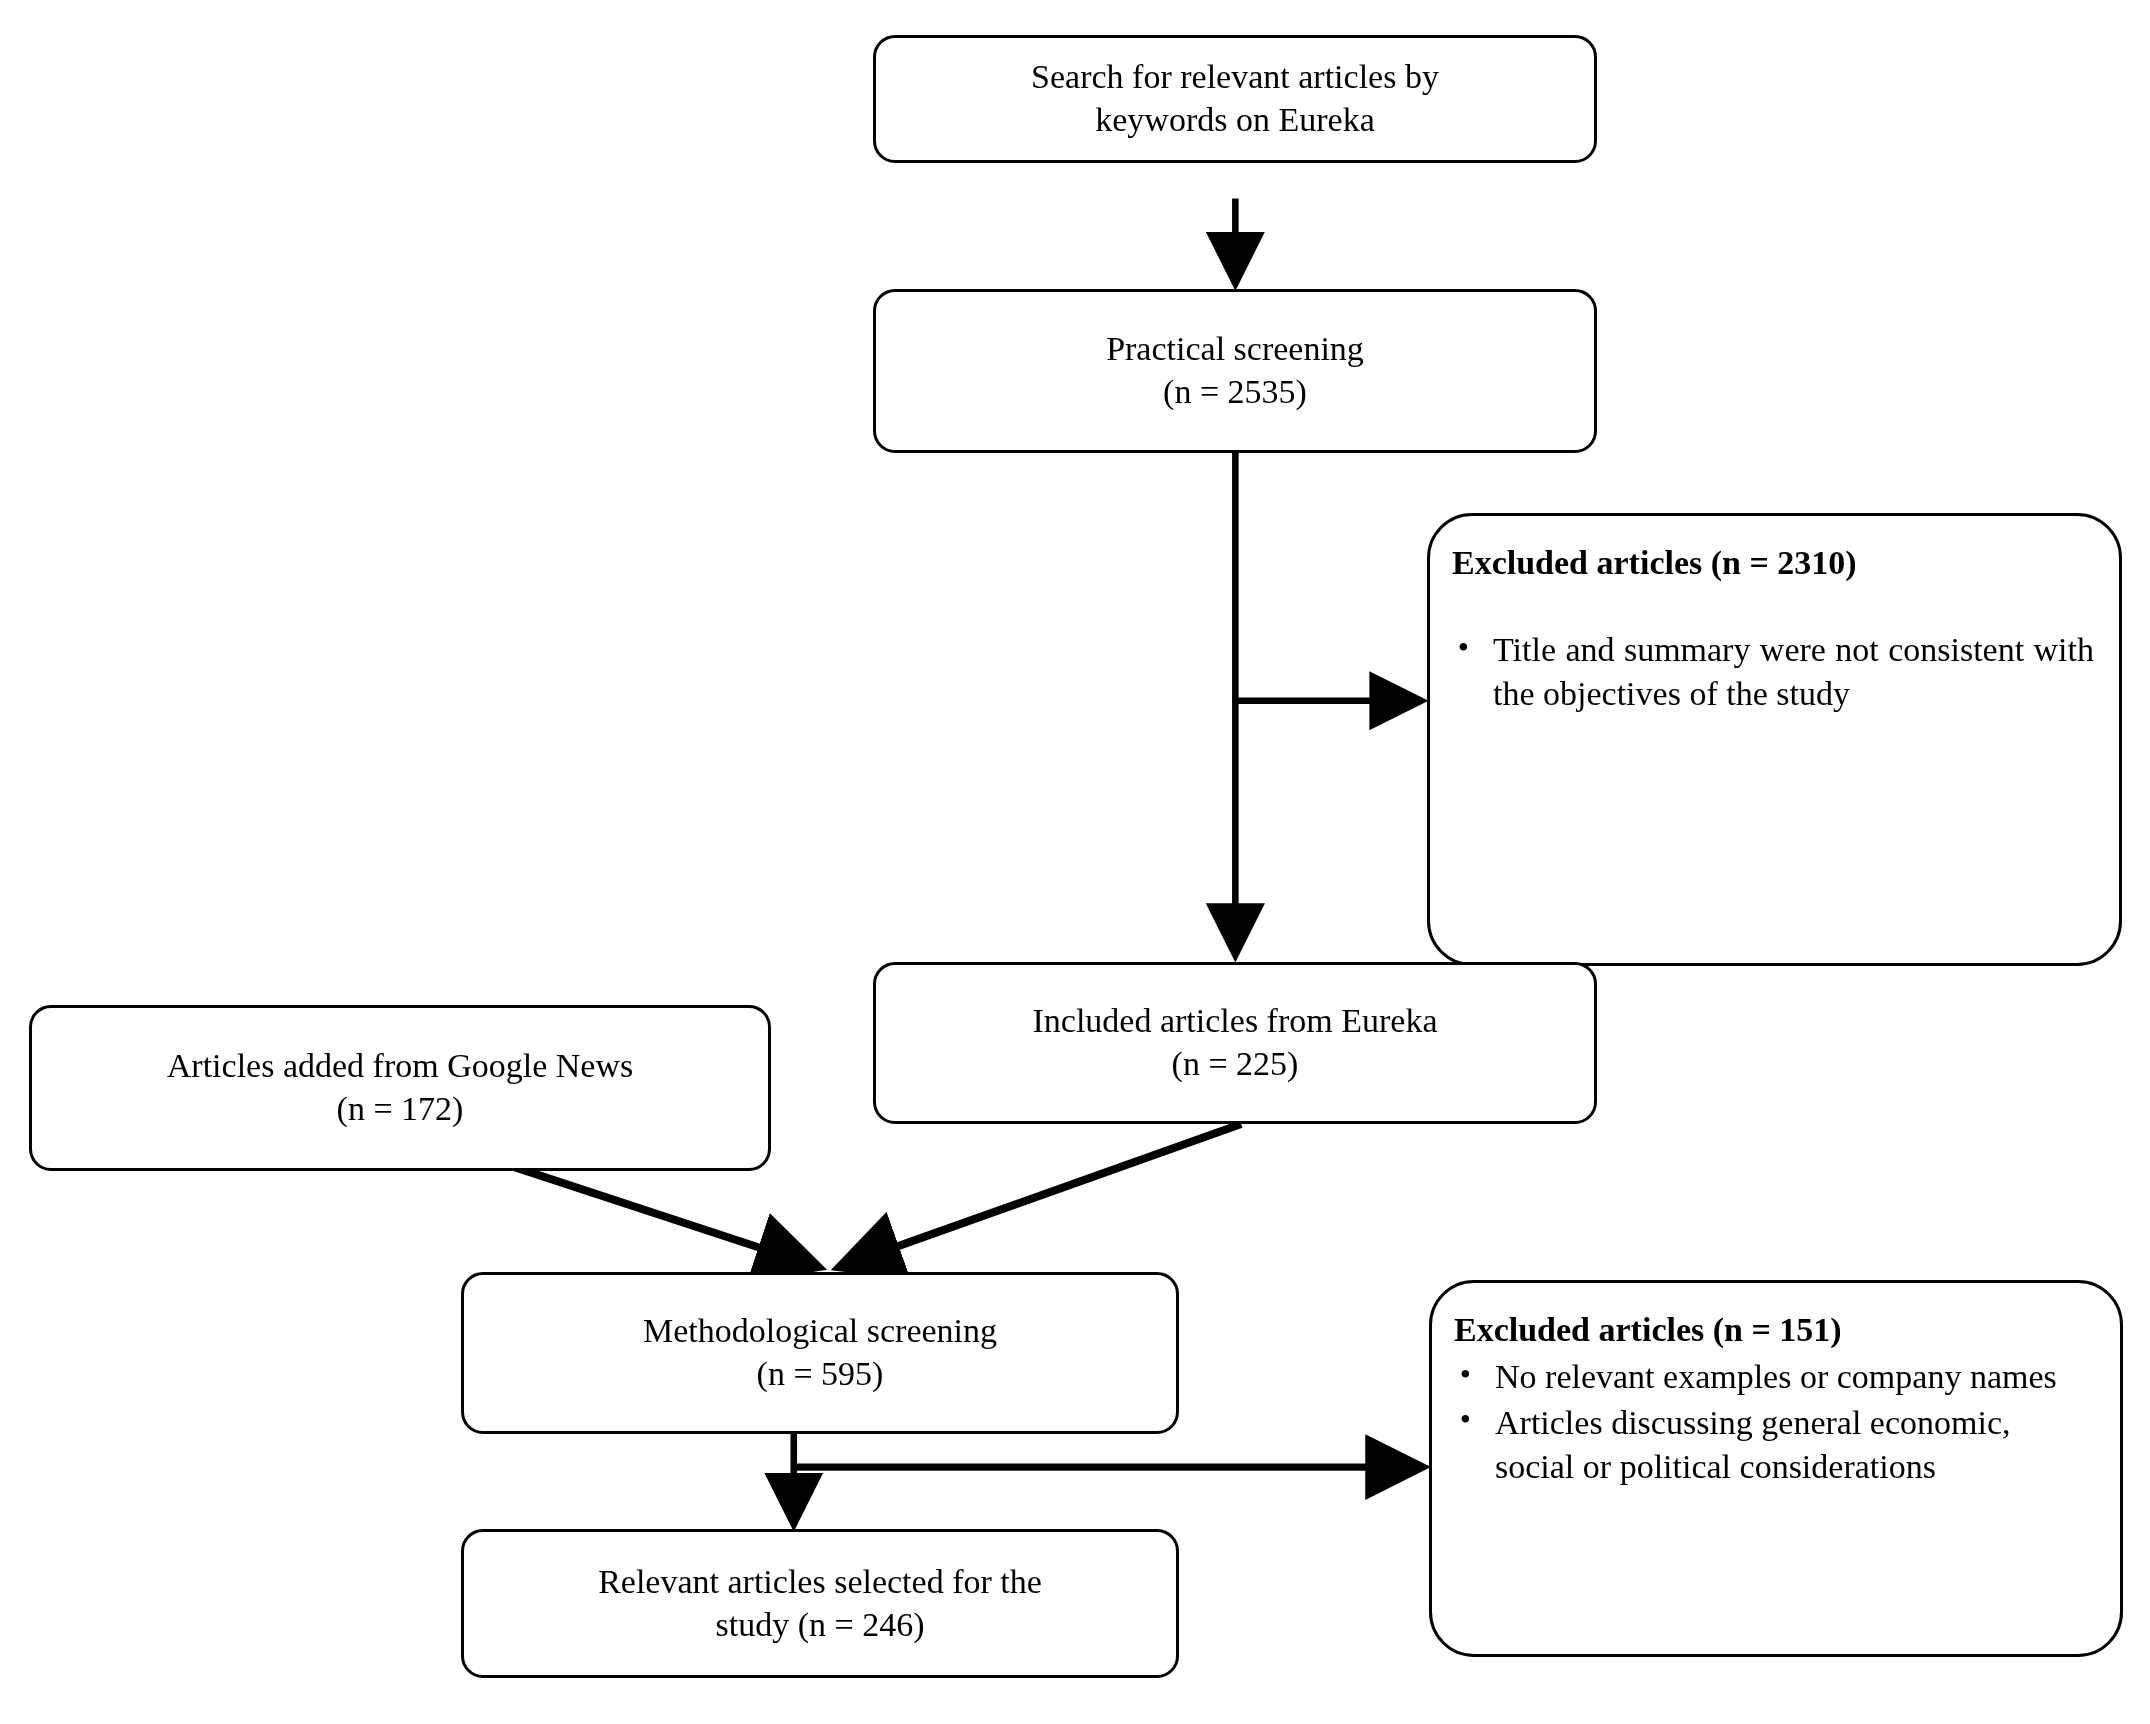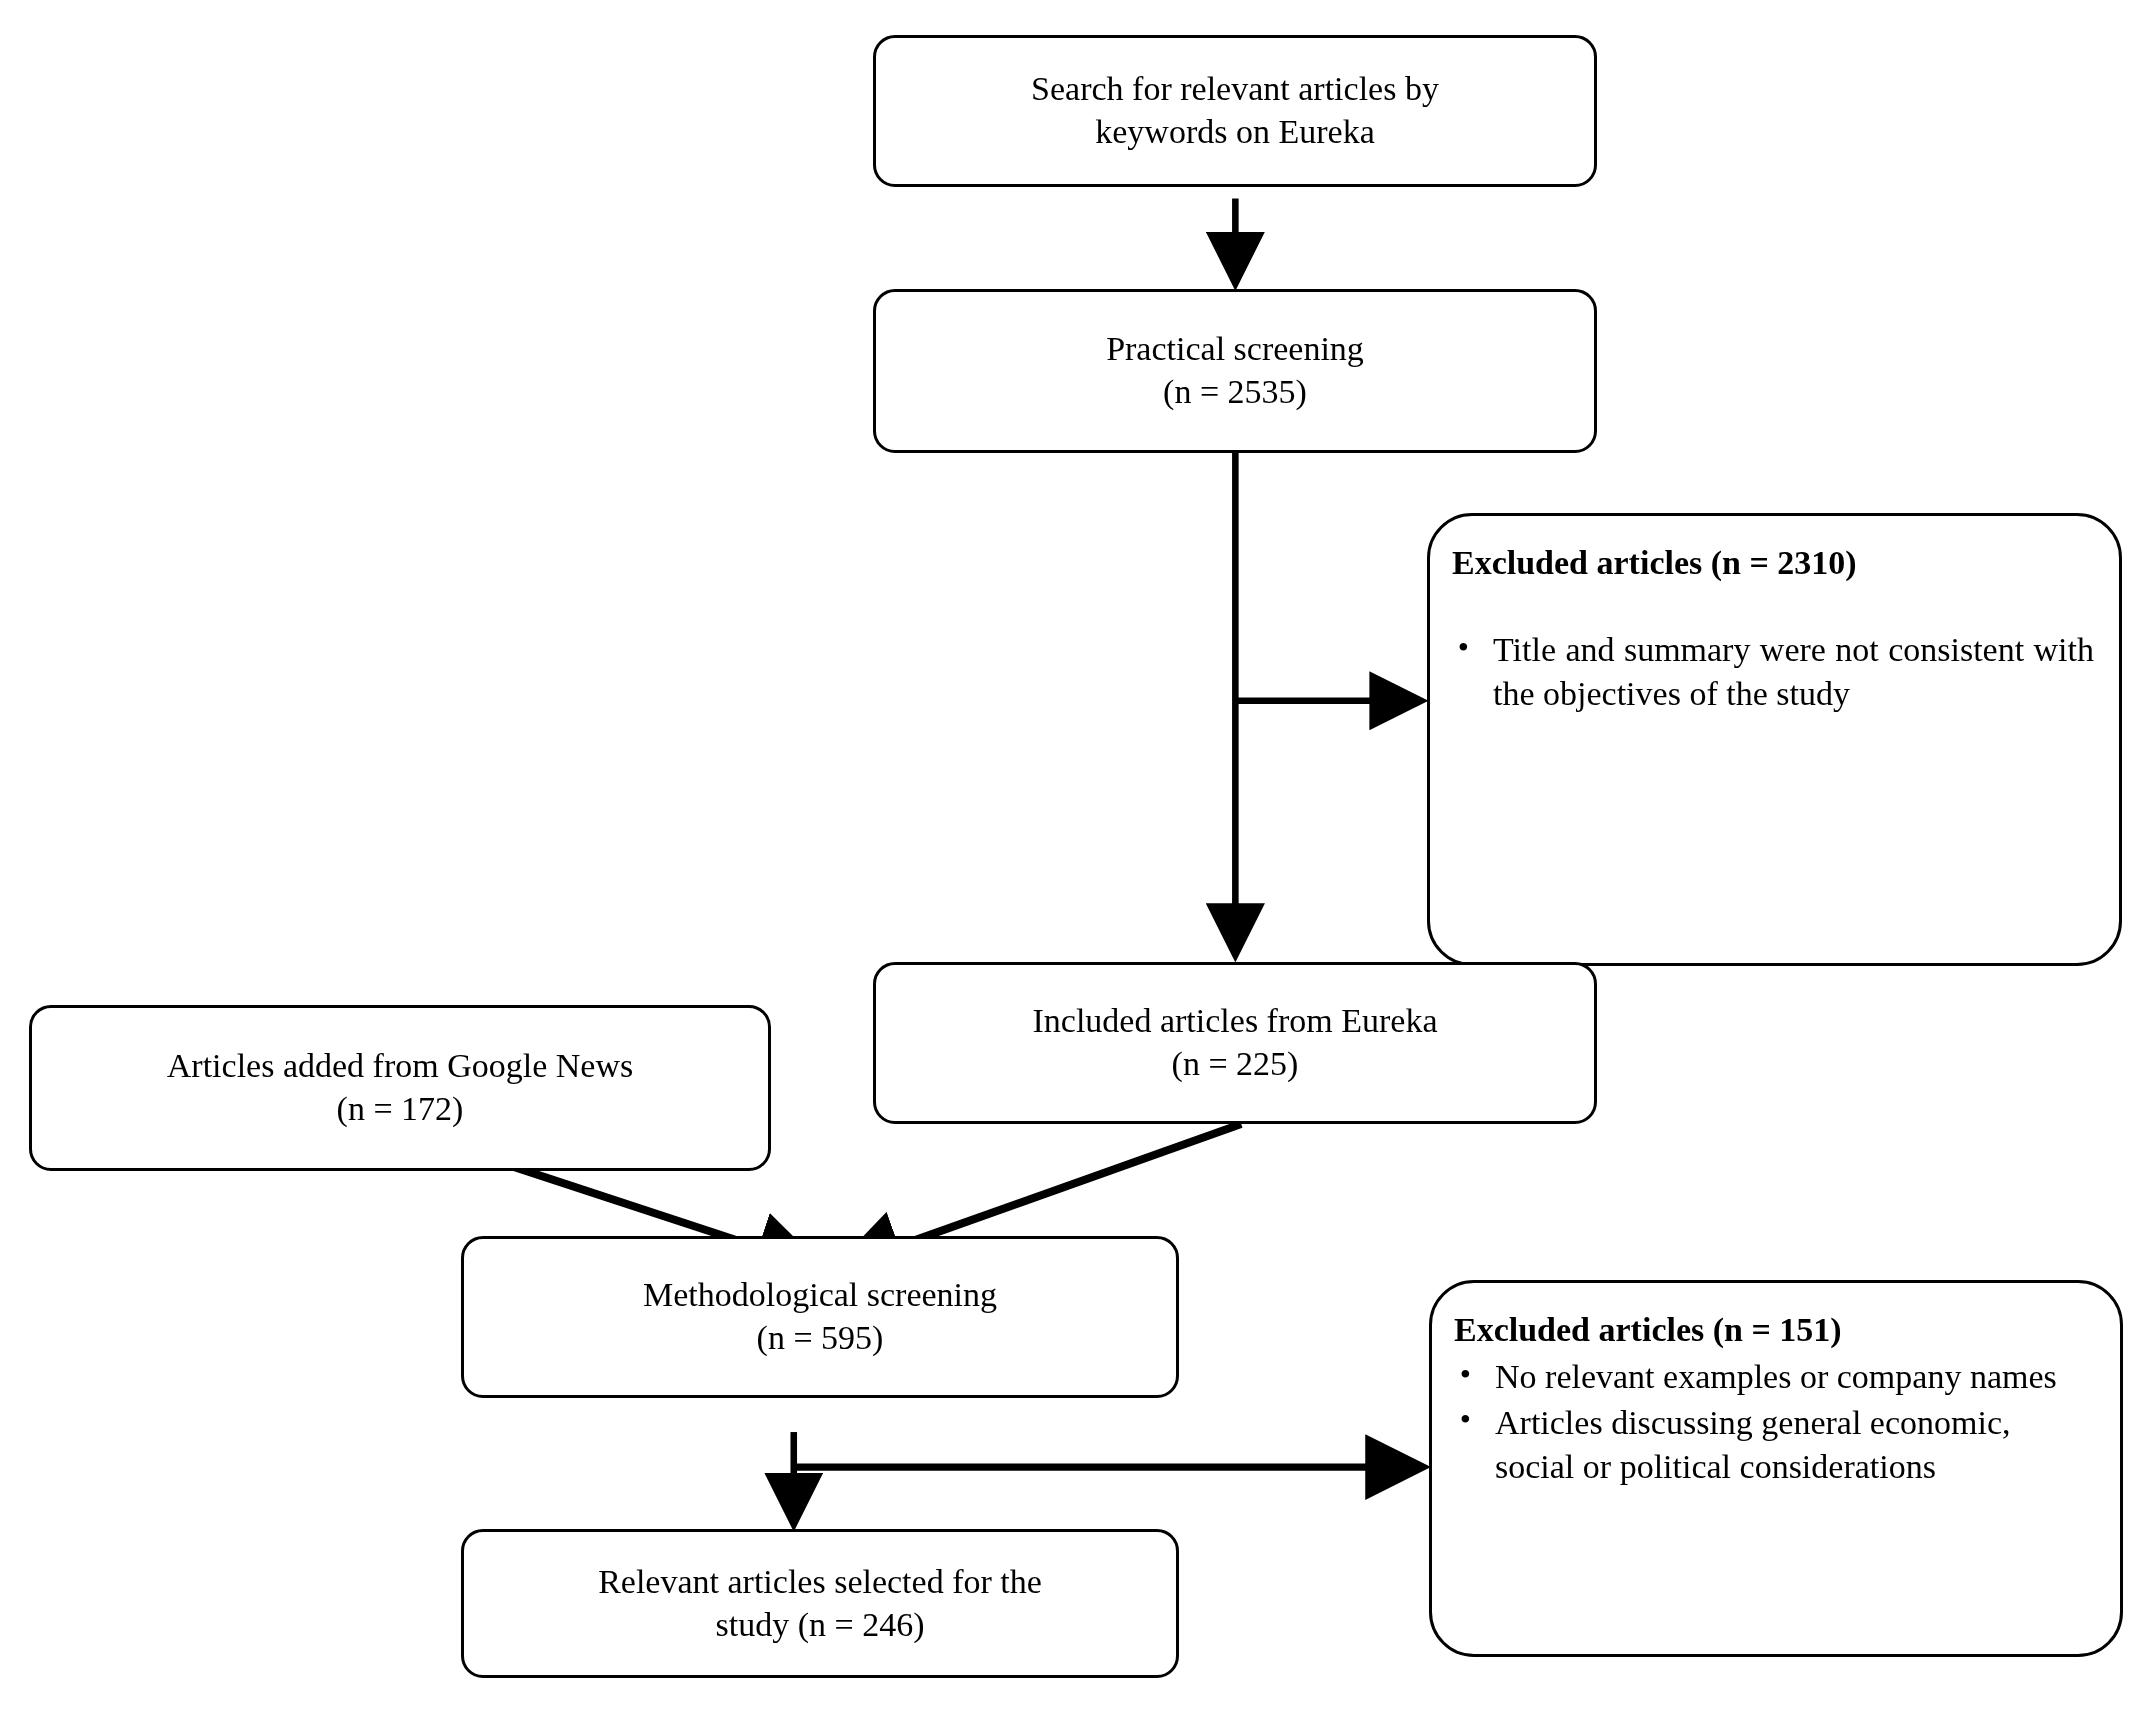--- a/index.html
+++ b/index.html
@@ -117,21 +117,21 @@
 
     <g>
       <line x1="1087" y1="1962" x2="1087" y2="2086" stroke="#000000" stroke-width="9" marker-end="url(#ah)"></line>
     </g>
 
     <g>
       <line x1="1087" y1="2010" x2="1946" y2="2010" stroke="#000000" stroke-width="10" marker-end="url(#ah)"></line>
     </g>
   </svg>
 
-  <div class="node centered r-sm" style="left:873px; top:35px; width:724px; height:152px;">
+  <div class="node centered r-sm" style="left:873px; top:35px; width:724px; height:128px;">
     <span class="node-line t-47">Search for relevant articles by</span>
     <span class="node-line t-47">keywords on Eureka</span>
   </div>
 
   <div class="node centered r-sm" style="left:873px; top:289px; width:724px; height:164px;">
     <span class="node-line t-47">Practical screening</span>
     <span class="node-line t-47">(n = 2535)</span>
   </div>
 
   <div class="node excl r-lg" style="left:1427px; top:513px; width:695px; height:453px;">
@@ -144,21 +144,21 @@
   <div class="node centered r-sm" style="left:29px; top:1005px; width:742px; height:166px;">
     <span class="node-line t-47">Articles added from Google News</span>
     <span class="node-line t-47">(n = 172)</span>
   </div>
 
   <div class="node centered r-sm" style="left:873px; top:962px; width:724px; height:162px;">
     <span class="node-line t-47">Included articles from Eureka</span>
     <span class="node-line t-47">(n = 225)</span>
   </div>
 
-  <div class="node centered r-sm" style="left:461px; top:1236px; width:718px; height:162px;align-items:center;">
+  <div class="node centered r-sm" style="left:461px; top:1272px; width:718px; height:162px;align-items:center;">
     <span class="node-line t-47">Methodological screening</span>
     <span class="node-line t-47">(n = 595)</span>
   </div>
 
   <div class="node excl r-lg" style="left:1429px; top:1280px; width:694px; height:377px;">
     <div class="excl-title">Excluded articles (n = 151)</div>
     <ul class="excl-list">
       <li>No relevant examples or company names</li>
       <li>Articles discussing general economic, social or political considerations</li>
     </ul>

